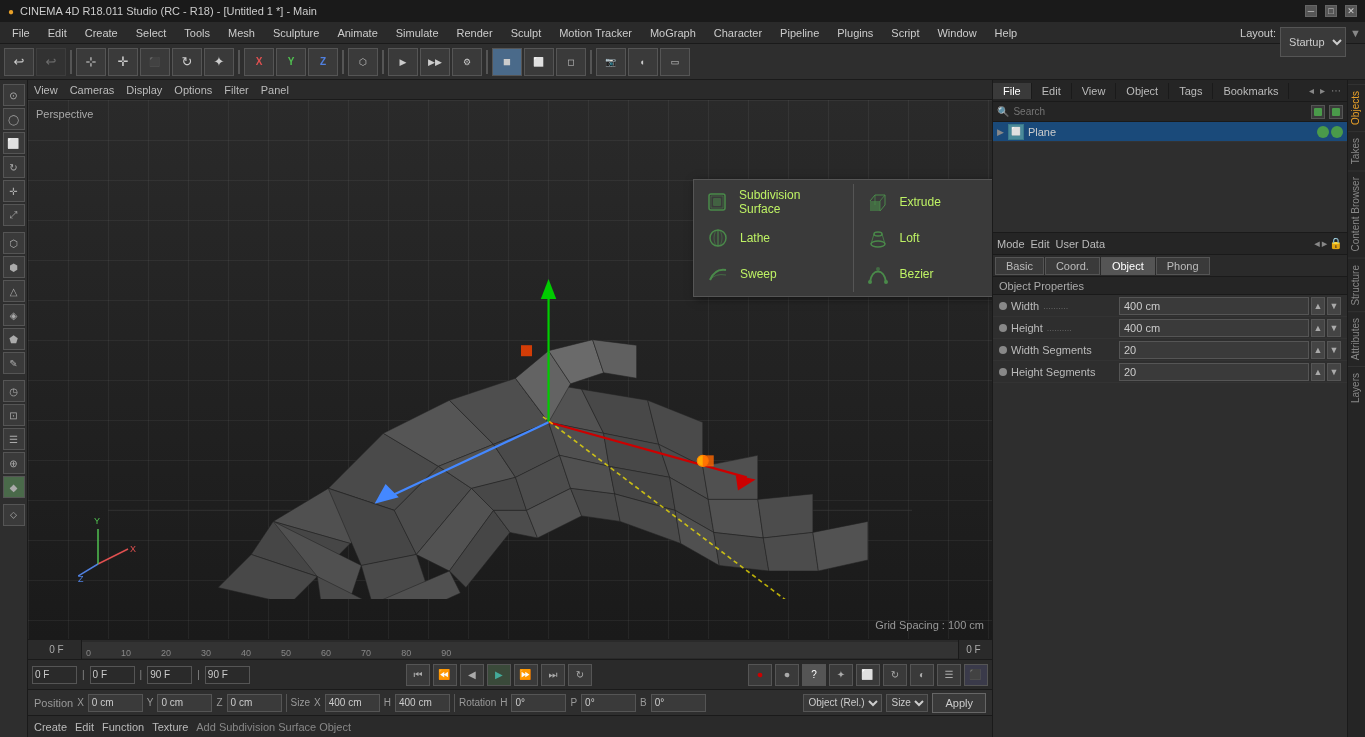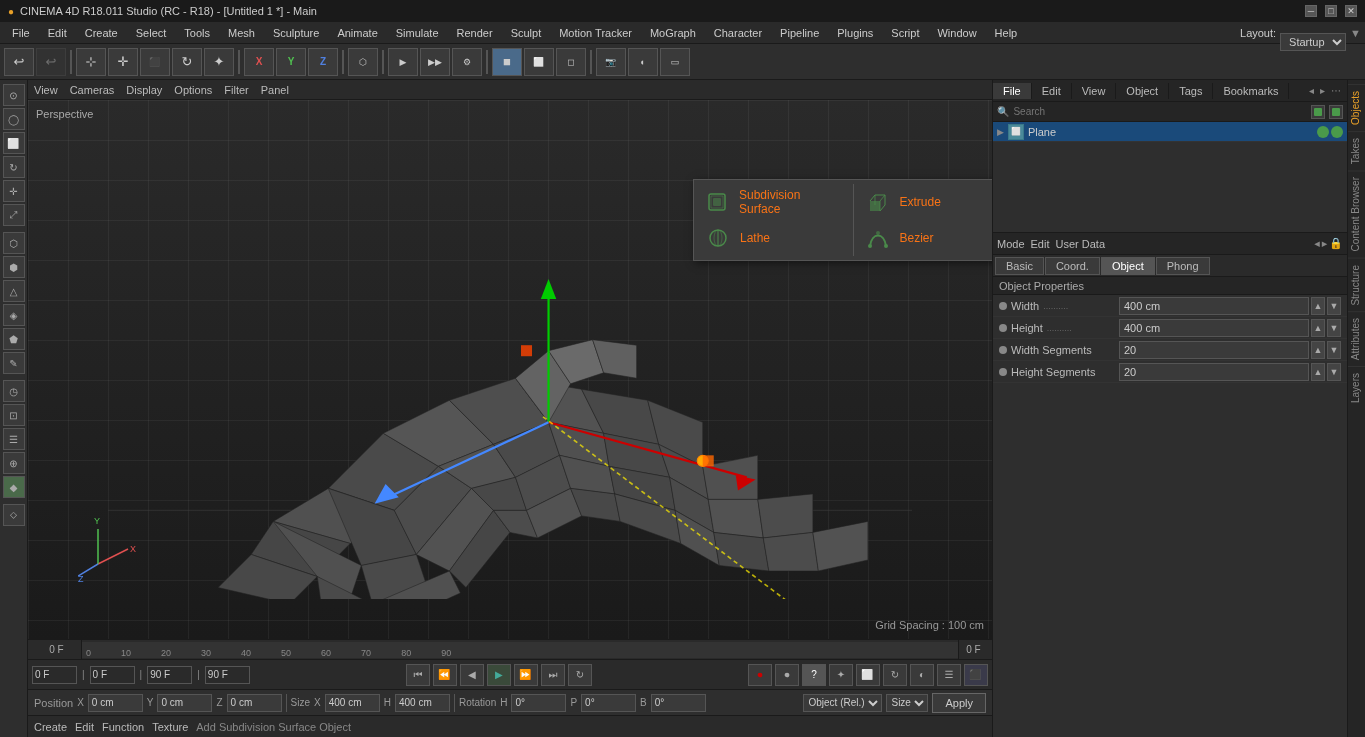--- a/index.html
+++ b/index.html
@@ -54,21 +54,21 @@
       gap: 4px;
       color: #ccc;
       font-size: 11px;
     }
     .layout-dropdown {
       background: #3a3a3a;
       border: 1px solid #555;
       color: #ccc;
       padding: 1px 4px;
       font-size: 11px;
-      height: 18px;
+      height: 30px;
       margin-top: 19px;
     }
 
     
     .toolbar {
       height: 36px;
       background: #2e2e2e;
       display: flex;
       align-items: center;
       padding: 0 4px;
@@ -455,21 +455,21 @@
       width: 320px;
       padding: 4px 0;
     }
     .dropdown-item {
       height: 36px;
       display: flex;
       align-items: center;
       padding: 0 12px;
       gap: 10px;
       cursor: pointer;
-      color: #f97316;
+      color: #bef264;
       font-size: 12px;
     }
     .dropdown-icon {
       width: 24px;
       height: 24px;
       display: flex;
       align-items: center;
       justify-content: center;
     }
     
@@ -735,37 +735,57 @@
             <div class="dropdown-item">
               <div class="dropdown-icon">
                 <svg width="22" height="22" viewBox="0 0 22 22">
                   <ellipse cx="11" cy="11" rx="8" ry="8" fill="none" stroke="#4a8a4a" stroke-width="1.5"></ellipse>
                   <line x1="11" y1="3" x2="11" y2="19" stroke="#4a8a4a" stroke-width="1"></line>
                   <ellipse cx="11" cy="11" rx="4" ry="8" fill="none" stroke="#4a8a4a" stroke-width="0.8" opacity="0.7"></ellipse>
                 </svg>
               </div>
               <span>Lathe</span>
             </div>
+            <div class="dropdown-item">
+              <div class="dropdown-icon">
+                <svg width="22" height="22" viewBox="0 0 22 22">
+                  <path d="M3,17 Q8,5 19,7" stroke="#4a8a4a" stroke-width="2" fill="none"></path>
+                  <path d="M3,17 Q8,10 19,12" stroke="#4a8a4a" stroke-width="1" fill="none" opacity="0.6"></path>
+                </svg>
+              </div>
+              <span>Sweep</span>
+            </div>
           </div>
           <div class="dropdown-col">
             <div class="dropdown-item">
               <div class="dropdown-icon">
                 <svg width="22" height="22" viewBox="0 0 22 22">
                   <rect x="3" y="10" width="10" height="10" fill="#4a8a4a" opacity="0.6"></rect>
                   <path d="M3,10 L8,4 L18,4 L18,14 L13,20" stroke="#4a8a4a" stroke-width="1" fill="none"></path>
                   <line x1="8" y1="4" x2="8" y2="14" stroke="#4a8a4a" stroke-width="0.8"></line>
                   <line x1="13" y1="10" x2="18" y2="4" stroke="#4a8a4a" stroke-width="0.8"></line>
                   <line x1="13" y1="10" x2="13" y2="20" stroke="#4a8a4a" stroke-width="0.8"></line>
                 </svg>
               </div>
               <span>Extrude</span>
             </div>
             <div class="dropdown-item">
               <div class="dropdown-icon">
                 <svg width="22" height="22" viewBox="0 0 22 22">
+                  <ellipse cx="11" cy="17" rx="7" ry="3" fill="none" stroke="#4a8a4a" stroke-width="1.5"></ellipse>
+                  <ellipse cx="11" cy="7" rx="4" ry="2" fill="none" stroke="#4a8a4a" stroke-width="1.5"></ellipse>
+                  <line x1="4" y1="17" x2="7" y2="7" stroke="#4a8a4a" stroke-width="0.8"></line>
+                  <line x1="18" y1="17" x2="15" y2="7" stroke="#4a8a4a" stroke-width="0.8"></line>
+                </svg>
+              </div>
+              <span>Loft</span>
+            </div>
+            <div class="dropdown-item">
+              <div class="dropdown-icon">
+                <svg width="22" height="22" viewBox="0 0 22 22">
                   <path d="M3,19 C5,5 17,5 19,19" stroke="#4a8a4a" stroke-width="2" fill="none"></path>
                   <circle cx="3" cy="19" r="2" fill="#4a8a4a"></circle>
                   <circle cx="19" cy="19" r="2" fill="#4a8a4a"></circle>
                   <circle cx="11" cy="6" r="2" fill="#4a8a4a" opacity="0.6"></circle>
                 </svg>
               </div>
               <span>Bezier</span>
             </div>
           </div>
         </div>

